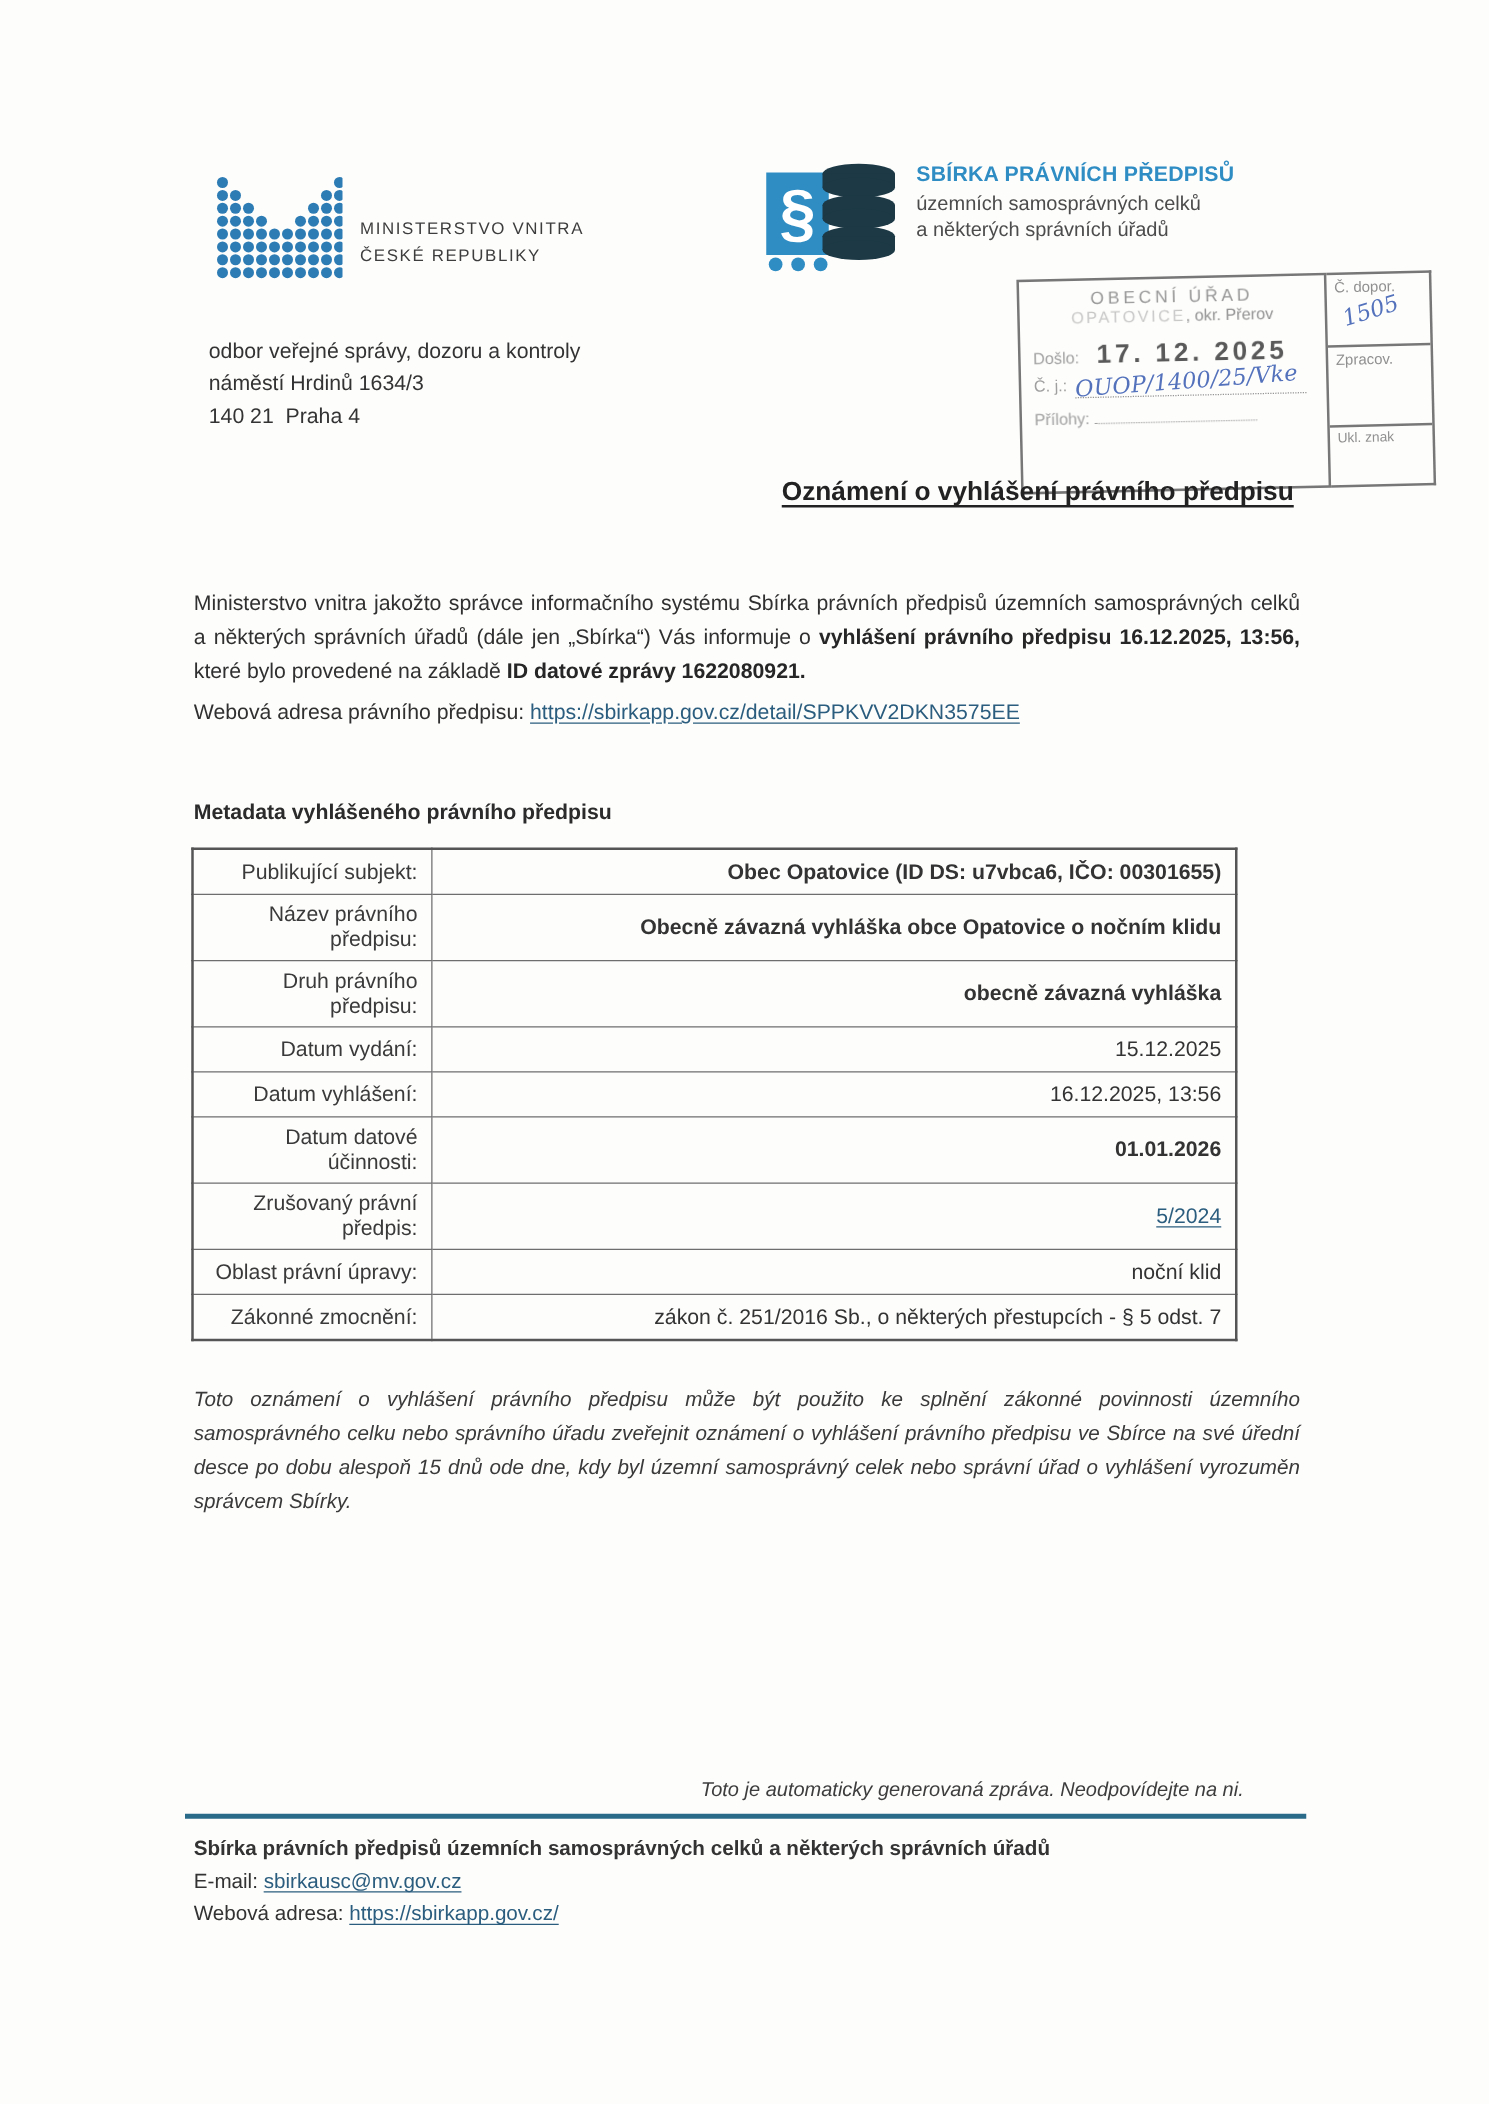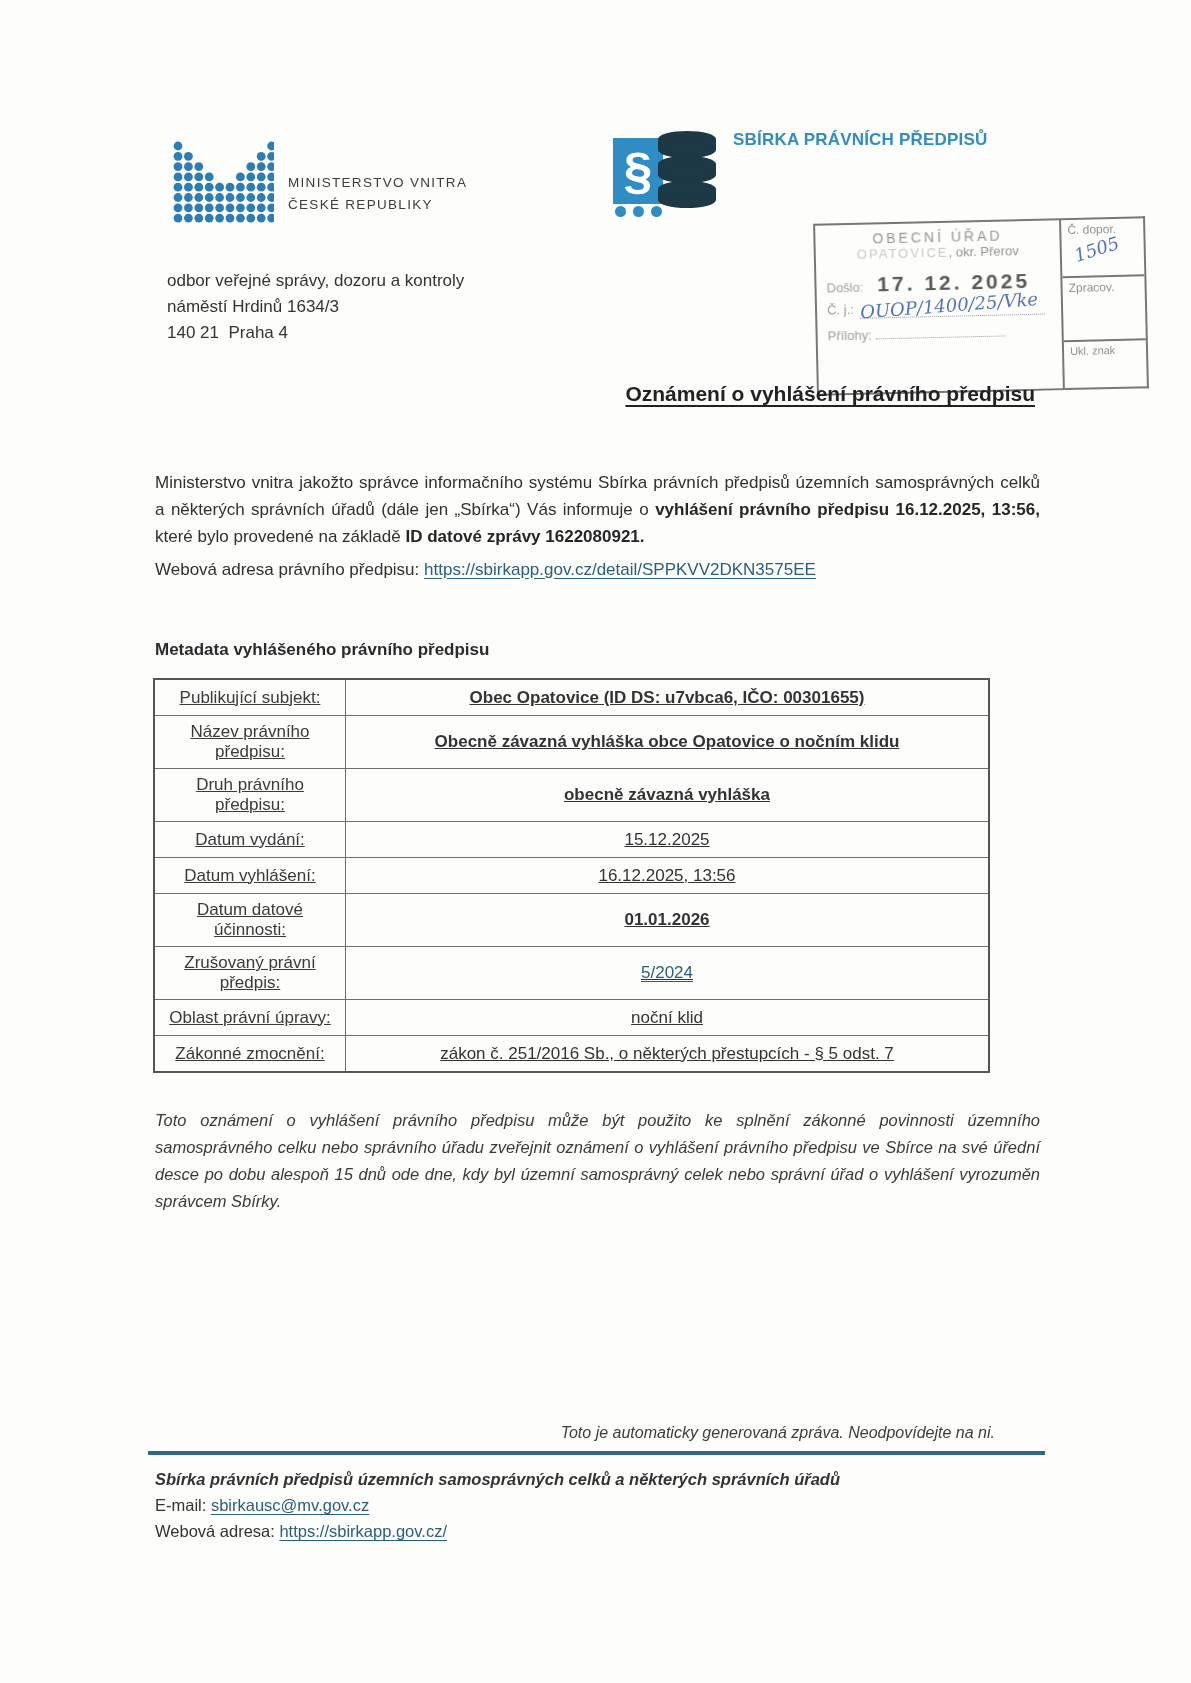--- a/index.html
+++ b/index.html
@@ -59,31 +59,31 @@
   .intro{position:absolute;left:155px;top:452px;width:885px;font-size:17px;line-height:27px;
          text-align:justify;color:#303030;}
   .intro b{color:#262626;}
   .webline{position:absolute;left:155px;top:560px;font-size:17px;color:#303030;text-align:center;}
   .link{color:var(--link-blue);text-decoration:underline;text-underline-offset:3px;}
 
   .meta-heading{position:absolute;left:155px;top:640px;font-size:17px;font-weight:bold;color:#2b2b2b;}
   .meta-table{position:absolute;left:153px;top:678px;width:837px;border-collapse:collapse;
               font-size:17px;color:#333;border:2px solid #555;}
   .meta-table th,.meta-table td{border:1.6px solid #6e6e6e;padding:6px 11px;height:23px;
-              text-align:center;vertical-align:middle;text-decoration:underline;}
+              text-align:right;vertical-align:middle;}
   .meta-table th{width:168px;font-weight:normal;color:#3a3a3a;}
   .meta-table td.bold{font-weight:bold;}
 
   .notice{position:absolute;left:155px;top:1090px;width:885px;font-style:italic;font-size:16.5px;
           line-height:27px;text-align:justify;color:#3a3a3a;}
   .auto-note{position:absolute;left:155px;top:1424px;width:840px;text-align:right;
              font-style:italic;font-size:16px;color:#3d3d3d;}
   .rule{position:absolute;left:148px;top:1451px;width:897px;height:4px;background:var(--rule-teal);}
   .footer{position:absolute;left:155px;top:1466px;font-size:16.5px;line-height:26px;color:#333;}
-  .footer .f-title{font-weight:bold;font-style:italic;}
+  .footer .f-title{font-weight:bold;}
 </style>
 </head>
 <body>
 
 <div class="page">
 
   <div class="ministry-logo">
     <svg class="m-dots" width="102" height="86" viewBox="0 0 102 86">
         <circle cx="6" cy="6" r="4.4"></circle>
         <circle cx="99.60000000000001" cy="6" r="4.4"></circle>
@@ -166,20 +166,24 @@
         <ellipse cx="32" cy="70" rx="29" ry="8"></ellipse>
     </svg>
     <div class="sbirka-dots">
         <i></i>
         <i></i>
         <i></i>
       </div>
   </div>
   <div class="sbirka-text">
     <div class="sbirka-title">SBÍRKA PRÁVNÍCH PŘEDPISŮ</div>
+    <div class="sbirka-sub">
+      <div>územních samosprávných celků</div>
+      <div>a některých správních úřadů</div>
+    </div>
   </div>
 
   <div class="stamp">
     <div class="stamp-main">
       <div class="stamp-office1">OBECNÍ ÚŘAD</div>
       <div class="stamp-office2">
         <span class="faded">OPATOVICE</span><span>, okr. Přerov</span>
       </div>
       <div class="stamp-doslo">
         <span class="lbl">Došlo:</span>

